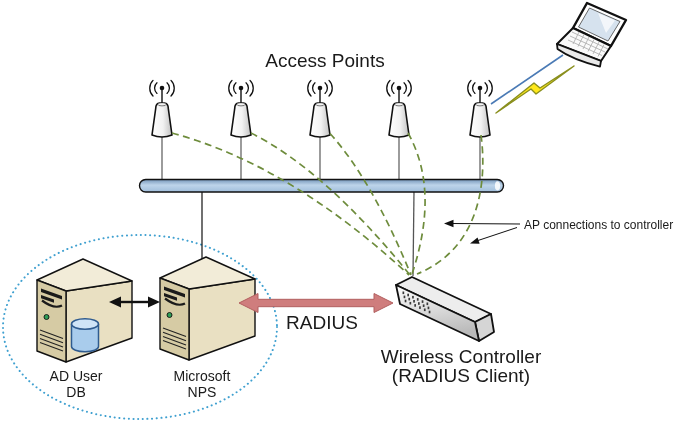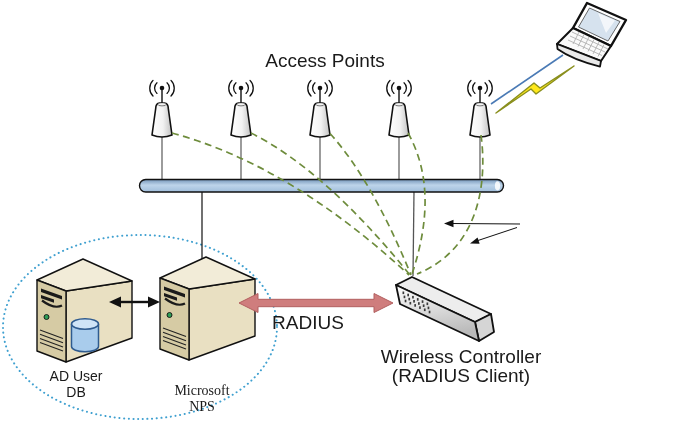--- a/index.html
+++ b/index.html
@@ -159,33 +159,34 @@
     <polygon points="444,223.5 453.5,219.8 453.5,227.2"></polygon>
   </g>
   <g fill="#111">
     <line x1="517" y1="227.5" x2="478" y2="240.5" stroke="#111" stroke-width="1"></line>
     <polygon points="470,243.5 477.6,237.6 479.6,243.7"></polygon>
   </g>
 </svg>
 
 <div class="lbl center fs15" style="left:325px;top:51px;">Access Points</div>
 
+<div class="lbl fs12" style="left:524px;top:218px;">AP connections to controller</div>
 
-<div class="lbl center fs15" style="left:308px;top:313px;text-align:center;">
+<div class="lbl center fs15" style="left:322px;top:313px;text-align:center;">
   <span class="ln">RADIUS</span>
 </div>
 
 <div class="lbl center fs14" style="left:76px;top:368px;">
   <span class="ln">AD User</span>
   <span class="ln">DB</span>
 </div>
 
 <div class="lbl center fs15" style="left:461px;top:347px;">
   <span class="ln">Wireless Controller</span>
   <span class="ln">(RADIUS Client)</span>
 </div>
 
-<div class="lbl center fs14" style="left:202px;top:383px;font-family:Liberation Serif, serif;">
+<div class="lbl center fs14" style="left:202px;top:368px;">
   <span class="ln">Microsoft</span>
   <span class="ln">NPS</span>
 </div>
 
 </div>
 
 </body></html>

